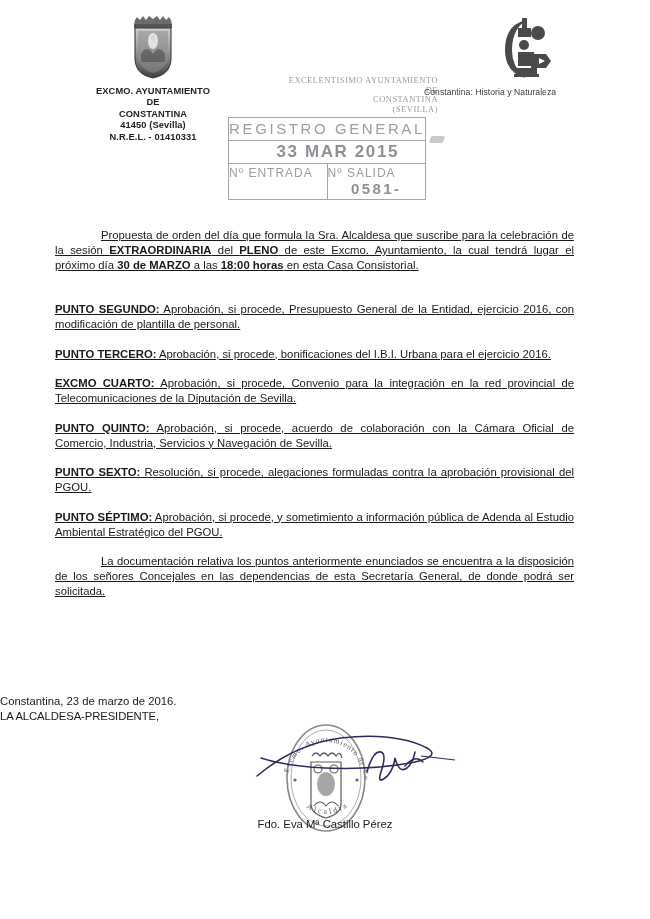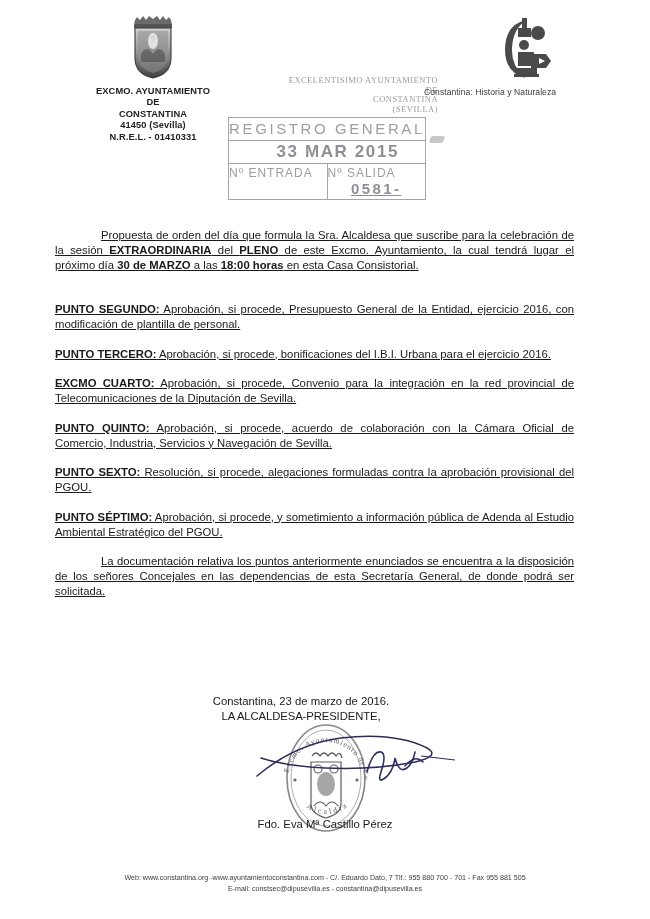--- a/index.html
+++ b/index.html
@@ -48,21 +48,21 @@
   }
   .stamp-date{
     text-align:right;font-size:17px;letter-spacing:1.6px;font-weight:bold;
     padding:1px 26px 1px 0;color:#8f8f96;border-bottom:1.3px solid #a5a5ab;
     font-family:"Liberation Sans", sans-serif;
   }
   .stamp-cols{display:flex;}
   .stamp-col{flex:1;padding:2px 0 2px;}
   .stamp-col.left{border-right:1.3px solid #a5a5ab;}
   .stamp-lbl{font-size:12px;letter-spacing:1px;color:#9d9da3;}
-  .stamp-val{text-align:center;font-size:15px;letter-spacing:2.4px;font-weight:bold;color:#8f8f96;height:17px;line-height:17px;text-decoration:underline;}
+  .stamp-val{text-align:center;font-size:15px;letter-spacing:2.4px;font-weight:bold;color:#8f8f96;height:17px;line-height:17px;}
   .stamp-val.blank{color:transparent;}
   .stamp-smudge{
     position:absolute;left:202px;top:60px;width:14px;height:7px;
     background:#9a9aa0;opacity:.55;transform:skewX(-18deg);border-radius:2px;
   }
 
   .brand-block{position:absolute;left:424px;top:14px;width:200px;text-align:left;}
   .brand-logo{display:block;margin:0 auto;}
   .brand-tag{font-size:8.6px;color:#3a3a3a;margin-top:3px;letter-spacing:.05px;white-space:nowrap;}
 
@@ -75,21 +75,21 @@
     color:#1a1a1a;
     text-decoration:underline;
   }
   .ptext.indent{text-indent:46px;}
   .gap{height:14.5px;}
   b{font-weight:bold;}
   .pt-label{font-weight:bold;text-decoration:underline;}
 
   
   .closing{
-    position:absolute;left:0;top:694px;width:602px;text-align:center;
+    position:absolute;left:0;top:694px;width:602px;text-align:left;
     font-size:11.3px;line-height:15px;color:#1a1a1a;
   }
   .closing .l2{letter-spacing:-.1px;}
 
   .sig-area{position:absolute;left:0;top:722px;width:650px;height:118px;}
   .seal{position:absolute;left:270px;top:0px;}
   .sig-stroke{position:absolute;left:255px;top:4px;}
   .fdo{
     position:absolute;left:0;top:818px;width:650px;text-align:center;
     font-size:11.3px;color:#1a1a1a;
@@ -236,18 +236,14 @@
     <svg class="sig-stroke" width="200" height="70" viewBox="0 0 200 70">
       <path d="M2 50 Q40 18 86 12 Q140 6 172 22 Q186 30 160 36 Q120 44 70 42 Q30 40 6 32" fill="none" stroke="#2b2b5e" stroke-width="1.5" stroke-linecap="round"></path>
       <path d="M112 46 q6 -22 14 -20 q6 2 0 20 q-4 12 4 6 q8 -6 10 -20 q4 16 12 10 q6 -5 8 -16" fill="none" stroke="#2b2b5e" stroke-width="1.6" stroke-linecap="round"></path>
       <path d="M150 40 q10 -12 18 -4" fill="none" stroke="#2b2b5e" stroke-width="1.4" stroke-linecap="round"></path>
       <path d="M166 30 L200 34" fill="none" stroke="#2b2b5e" stroke-width="1.2"></path>
     </svg>
   </div>
 
   <div class="fdo">Fdo. Eva Mª Castillo Pérez</div>
 
-  <div class="footer">
-    <div>Web: www.constantina.org -www.ayuntamientoconstantina.com - C/. Eduardo Dato, 7 Tlf.: 955 880 700 - 701  -  Fax 955 881 505</div>
-    <div>E-mail: constsec@dipusevilla.es - constantina@dipusevilla.es</div>
-  </div>
 
 </div>
 
 </body></html>

